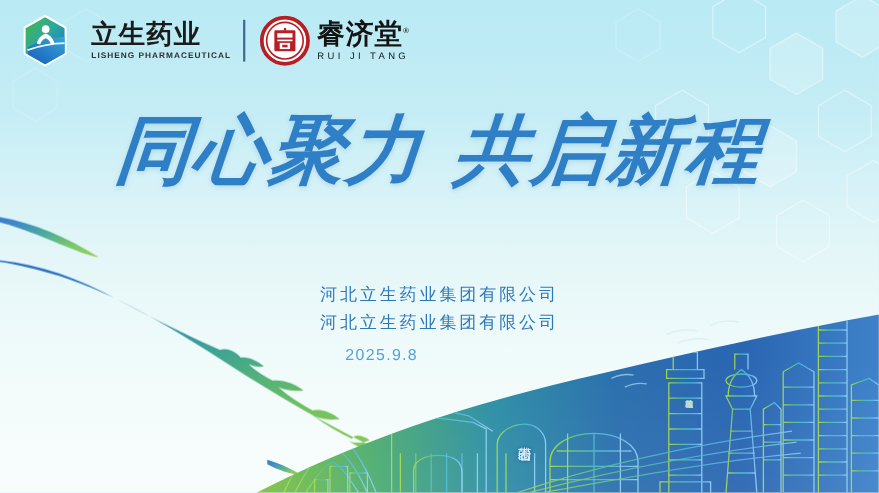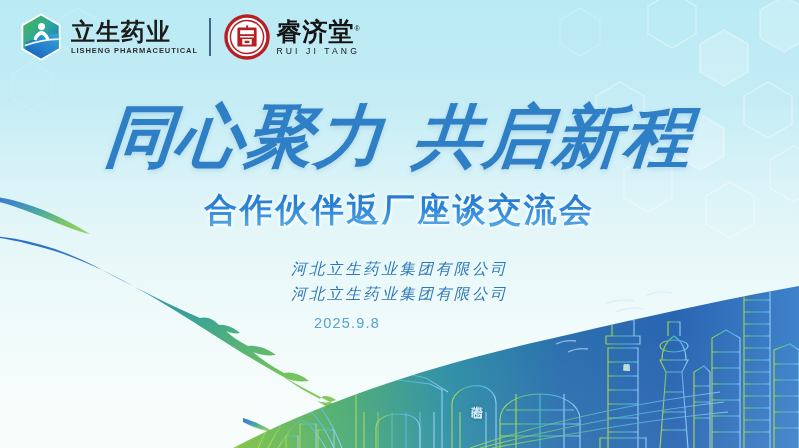--- a/index.html
+++ b/index.html
@@ -19,21 +19,21 @@
   }
 
   
   .hexlayer { position:absolute; inset:0; pointer-events:none; }
 
   
   .header {
     position:absolute; top:12px; left:18px;
     display:flex; align-items:center; gap:0px; z-index:30;
   }
-  .logo-lisheng { display:flex; align-items:center; gap:7px; }
+  .logo-lisheng { display:flex; align-items:center; gap:19px; }
   .mark-hex { width:46px; height:50px; flex:0 0 auto; }
   .lisheng-text { display:flex; flex-direction:column; justify-content:center; }
   .lisheng-cn {
     font-size:24px; font-weight:bold; color:#1b1b1b;
     letter-spacing:1px; line-height:1.05;
     font-family:"Liberation Sans","DejaVu Sans",sans-serif;
   }
   .lisheng-en {
     font-size:7.4px; color:#2f2f2f; letter-spacing:0.9px;
     margin-top:2px; font-weight:bold; transform:scaleX(1.02);
@@ -78,21 +78,21 @@
     letter-spacing:2.5px; white-space:nowrap;
     background:linear-gradient(180deg,#1f72c9 0%,#2e86d8 45%,#63b4e8 100%);
     -webkit-background-clip:text; background-clip:text;
     color:transparent; -webkit-text-fill-color:transparent;
     filter:drop-shadow(0 0 1.4px #ffffff) drop-shadow(0 1px 2px rgba(255,255,255,.9));
   }
 
   
   .companies {
     position:absolute; top:256px; left:0; width:799px;
-    text-align:center; z-index:25;font-style:italic;
+    text-align:center; z-index:25;
   }
   .company-line {
     font-size:15.5px; color:#2f78b8; letter-spacing:2.6px;
     line-height:1.62; font-weight:normal;
   }
   .date-line {
     position:absolute; top:315px; left:0; width:694px;
     text-align:center; z-index:25;
     font-size:14.5px; color:#54a2d6; letter-spacing:1.2px;
   }
@@ -183,21 +183,20 @@
         </div>
         <div class="rjt-en">RUI JI TANG</div>
       </div>
     </div>
   </div>
 
   <div class="title-cal">
     <span>同心聚力</span><span class="gap"></span><span>共启新程</span>
   </div>
 
-  <div class="subtitle">合作伙伴返厂座谈交流会</div>
 
   <div class="companies">
     <div class="company-line">河北立生药业集团有限公司</div>
     <div class="company-line">河北立生药业集团有限公司</div>
   </div>
 
   <div class="date-line">2025.9.8</div>
 
   <svg class="art" viewBox="0 0 799 448" preserveAspectRatio="none">
     <defs>

